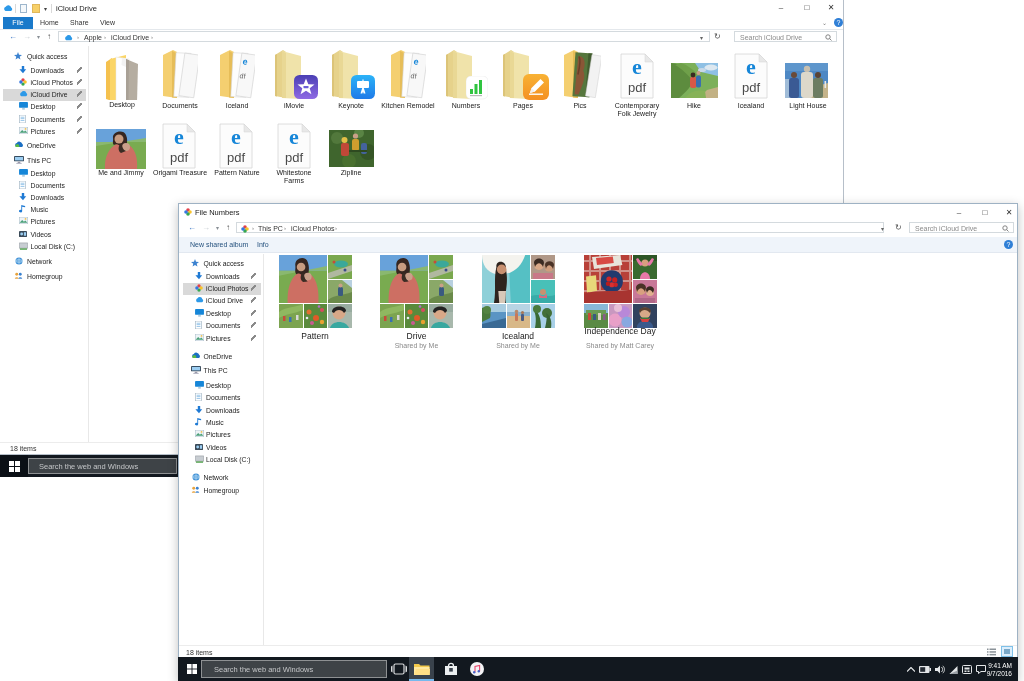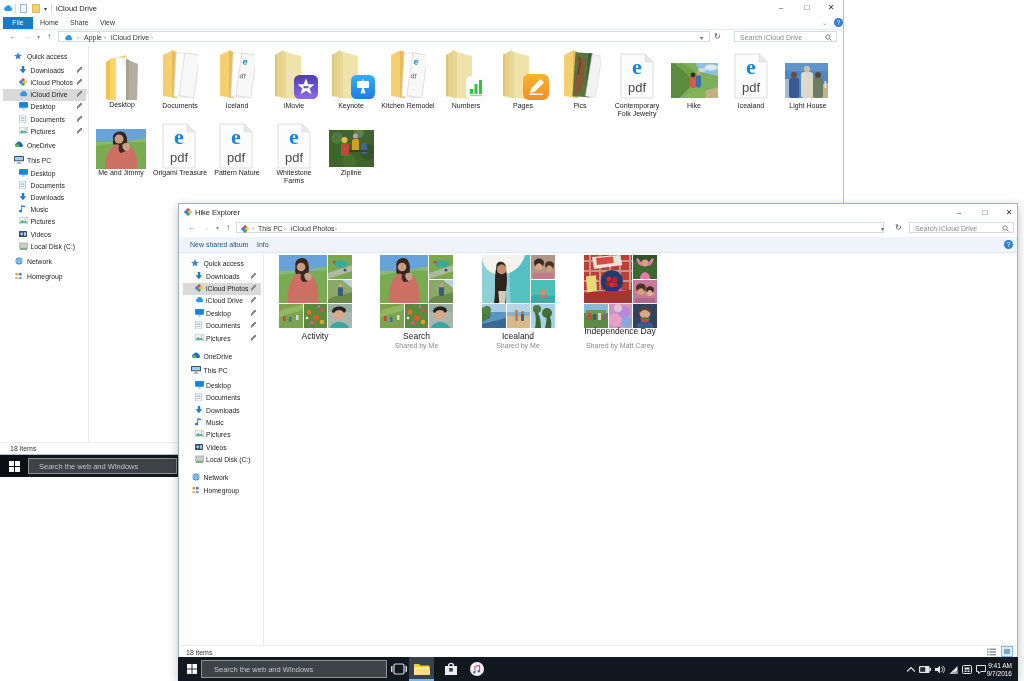--- a/index.html
+++ b/index.html
@@ -415,21 +415,21 @@
 
   <div id="frontshot" class="abs">
     <div id="frontwin" class="abs">
 
       <svg class="abs" style="left:5px;top:4px" width="8" height="8" viewBox="0 0 8 8">
           <circle cx="4" cy="2" r="1.8" fill="#e4404a"></circle>
           <circle cx="6" cy="4" r="1.8" fill="#f8c32c"></circle>
           <circle cx="4" cy="6" r="1.8" fill="#35a850"></circle>
           <circle cx="2" cy="4" r="1.8" fill="#3577e0"></circle>
         </svg>
-      <div class="ttl abs" style="left:16px;top:4px">Hike Explorer</div>
+      <div class="ttl abs" style="left:16px;top:4px">File Numbers</div>
       <div class="winbtn" style="left:767px;top:1px">–</div>
       <div class="winbtn" style="left:793px;top:1px">□</div>
       <div class="winbtn" style="left:817px;top:1px">✕</div>
 
       <div class="addrrow" style="top:16px">
         <div class="navarrow" style="left:9px;top:3px;color:#3a75c4">←</div>
         <div class="navarrow" style="left:23px;top:3px;color:#c8cdd2">→</div>
         <div class="navarrow" style="left:37px;top:4px;color:#8a9096;font-size:6px">▾</div>
         <div class="navarrow" style="left:47px;top:3px;color:#555">↑</div>
         <div class="crumbbox" style="left:57px;top:2px;width:648px">
@@ -616,21 +616,21 @@
               <circle cx="15" cy="2.5" r="1.3" fill="#b070c8"></circle>
             </svg>
             <svg class="cell" style="left:49px;top:49px" width="24" height="24" viewBox="0 0 24 24">
               <rect width="24" height="24" fill="#a8b8ac"></rect>
               <path d="M0 0 H24 V8 H0 Z" fill="#98aca0"></path>
               <circle cx="11" cy="9" r="6.5" fill="#d8a888"></circle>
               <path d="M4 8 C4 1 18 1 18 7 L16 9 C14 5 8 5 6 9 Z" fill="#222"></path>
               <path d="M2 24 C4 16 18 16 21 24 Z" fill="#38a8a0"></path>
             </svg>
           </div>
-          <div class="alabel" style="left:85.5px;top:126.5px;width:101px">Activity</div>
+          <div class="alabel" style="left:85.5px;top:126.5px;width:101px">Pattern</div>
           <div class="album" style="left:201px;top:51px">
             <svg class="cell" style="left:0px;top:0px" width="48" height="48" viewBox="0 0 48 48">
               <rect width="48" height="48" fill="#79ab50"></rect>
               <rect x="0" y="0" width="48" height="15.84" fill="#68a2da"></rect>
               <path d="M0 15.84 L48 15.84 L48 11.040000000000001 L0 20.64 Z" fill="#8ab870"></path>
               <path d="M8.64 48 C7.68 29.759999999999998 14.399999999999999 17.28 24 16.799999999999997 C35.519999999999996 17.28 40.32 29.759999999999998 39.36 48 Z" fill="#cd6f63"></path>
               <path d="M16.32 10.56 C15.36 2.4000000000000004 26.880000000000003 0 28.799999999999997 7.199999999999999 C31.68 15.36 27.839999999999996 20.16 29.759999999999998 24 L25.92 26.400000000000002 C24.96 19.200000000000003 19.200000000000003 17.28 17.28 19.200000000000003 C15.36 16.799999999999997 16.799999999999997 14.399999999999999 16.32 10.56 Z" fill="#362620"></path>
               <circle cx="22.080000000000002" cy="12" r="4.32" fill="#c89c80"></circle>
               <circle cx="28.799999999999997" cy="21.6" r="3.84" fill="#caa08a"></circle>
               <path d="M23.04 18.240000000000002 C21.12 21.12 21.12 24.96 24 26.880000000000003 L28.799999999999997 26.400000000000002 C25.92 24.96 24.96 21.12 24.96 18.240000000000002 Z" fill="#3a2c24"></path>
@@ -667,21 +667,21 @@
               <circle cx="15" cy="2.5" r="1.3" fill="#b070c8"></circle>
             </svg>
             <svg class="cell" style="left:49px;top:49px" width="24" height="24" viewBox="0 0 24 24">
               <rect width="24" height="24" fill="#a8b8ac"></rect>
               <path d="M0 0 H24 V8 H0 Z" fill="#98aca0"></path>
               <circle cx="11" cy="9" r="6.5" fill="#d8a888"></circle>
               <path d="M4 8 C4 1 18 1 18 7 L16 9 C14 5 8 5 6 9 Z" fill="#222"></path>
               <path d="M2 24 C4 16 18 16 21 24 Z" fill="#38a8a0"></path>
             </svg>
           </div>
-          <div class="alabel" style="left:187px;top:126.5px;width:101px">Search</div>
+          <div class="alabel" style="left:187px;top:126.5px;width:101px">Drive</div>
           <div class="asub" style="left:187px;top:138px;width:101px">Shared by Me</div>
           <div class="album" style="left:302.5px;top:51px">
             <svg class="cell" style="left:0px;top:0px" width="48" height="48" viewBox="0 0 48 48">
               <rect width="48" height="48" fill="#8ed0d8"></rect>
               <path d="M26.400000000000002 0 L48 0 L48 48 L28.799999999999997 48 Z" fill="#55c0c4"></path>
               <path d="M0 0 H43.2 C38.400000000000006 14.399999999999999 28.799999999999997 20.16 14.399999999999999 19.200000000000003 C4.800000000000001 17.28 0 9.600000000000001 0 0 Z" fill="#f4f3ee"></path>
               <path d="M14.399999999999999 12 C13.440000000000001 4.800000000000001 24.96 4.800000000000001 24 14.399999999999999 C26.880000000000003 31.200000000000003 22.080000000000002 36 24 48 L12 48 C14.399999999999999 33.599999999999994 11.52 24 14.399999999999999 12 Z" fill="#2e241e"></path>
               <circle cx="19.68" cy="14.399999999999999" r="4.800000000000001" fill="#c89070"></circle>
               <path d="M16.32 36 L24 36 L23.04 48 L17.28 48 Z" fill="#d8c8b8"></path>
             </svg>

